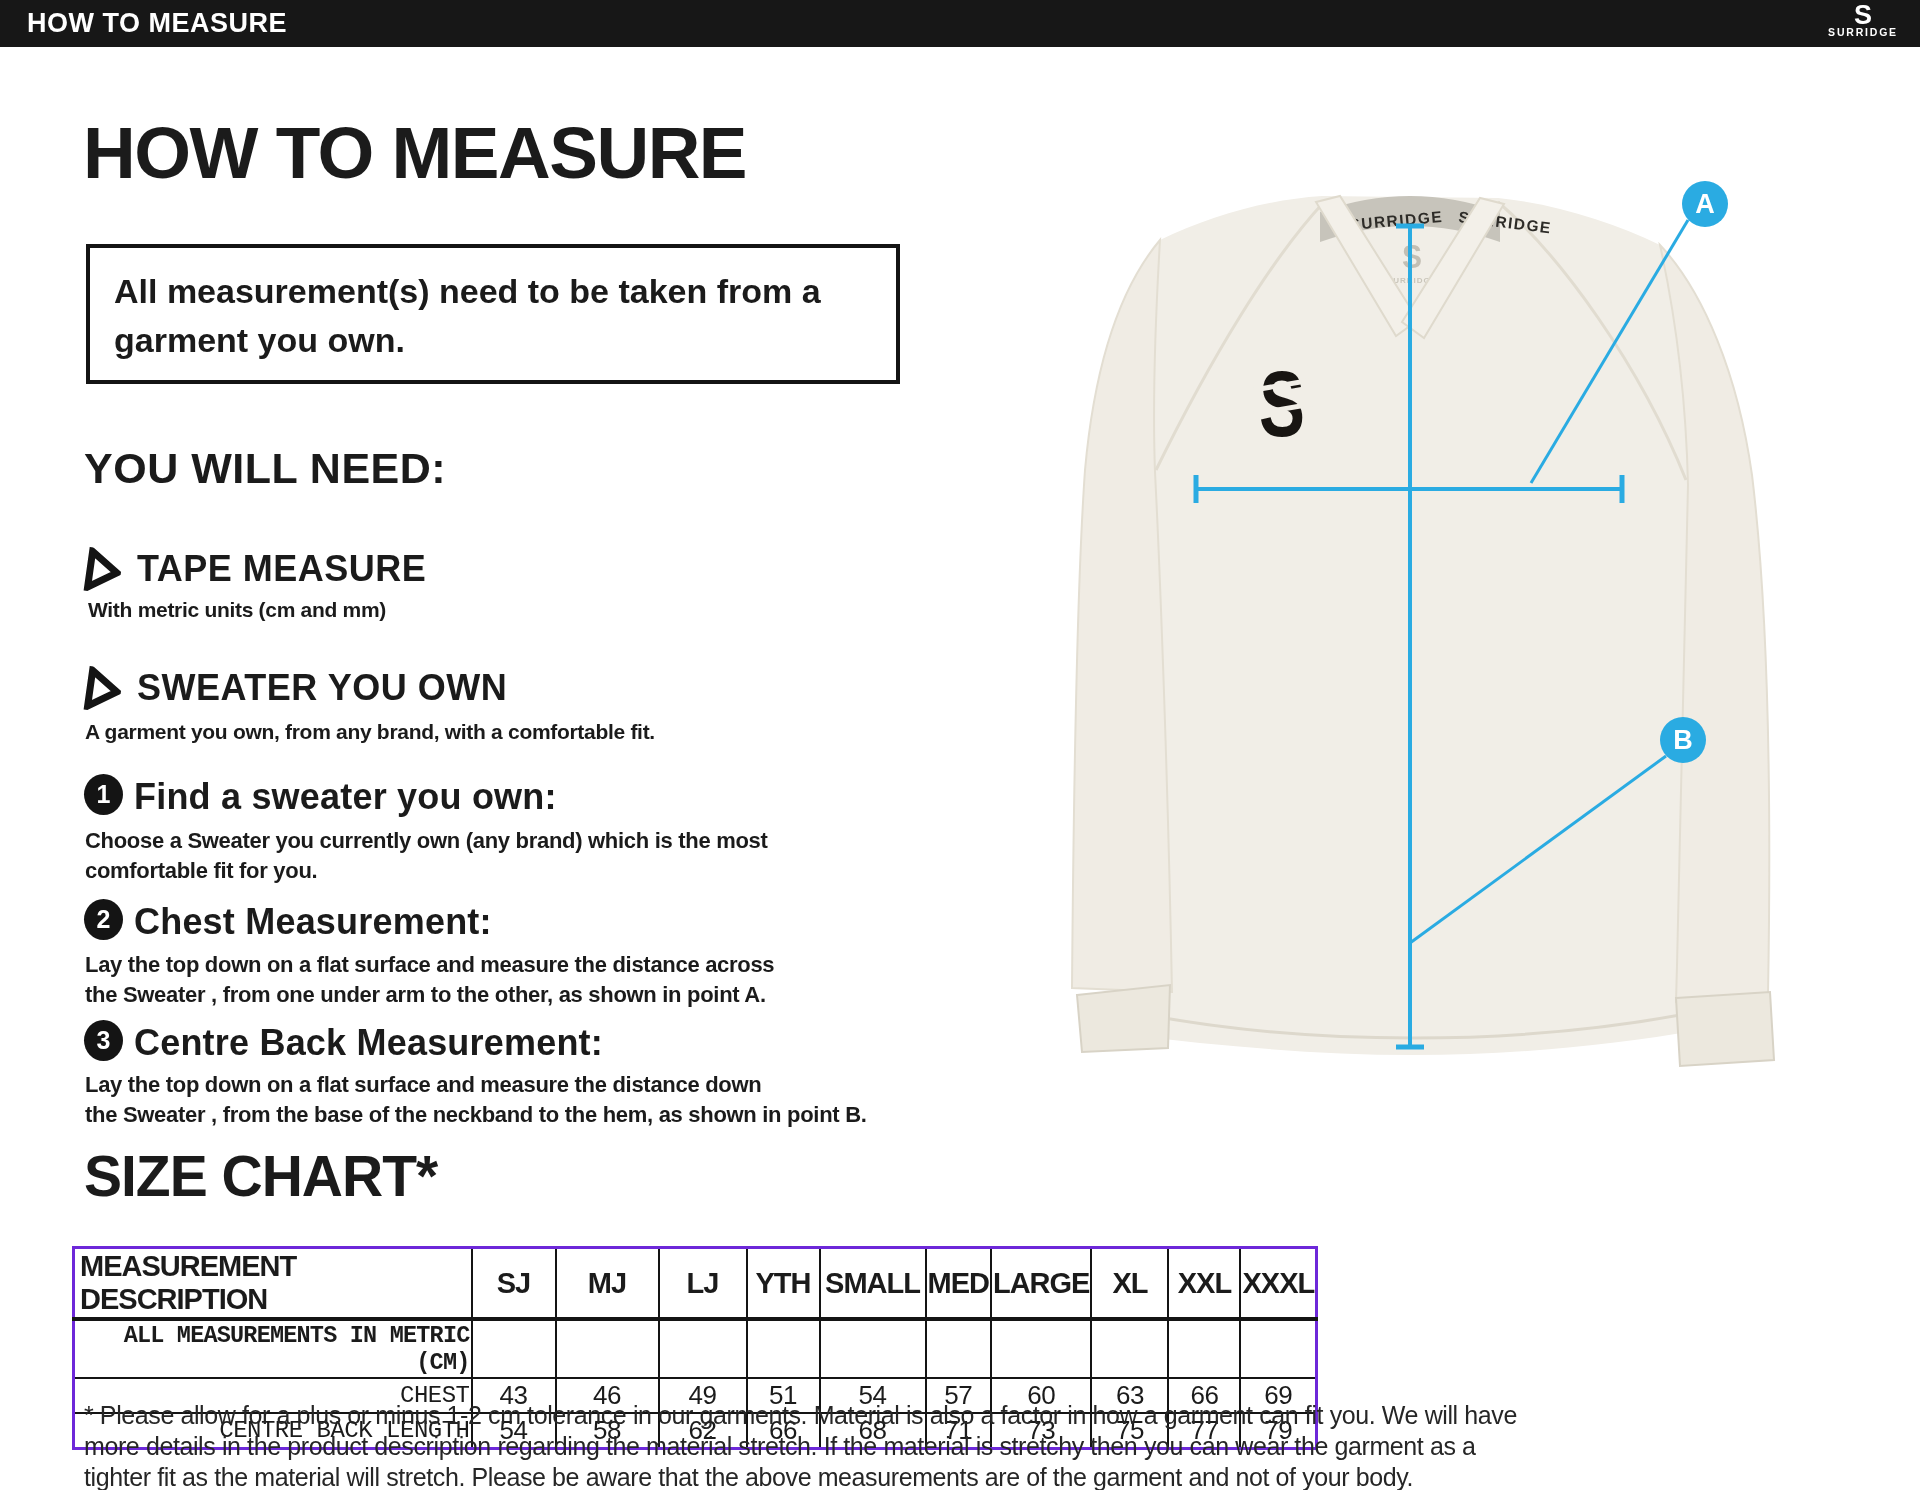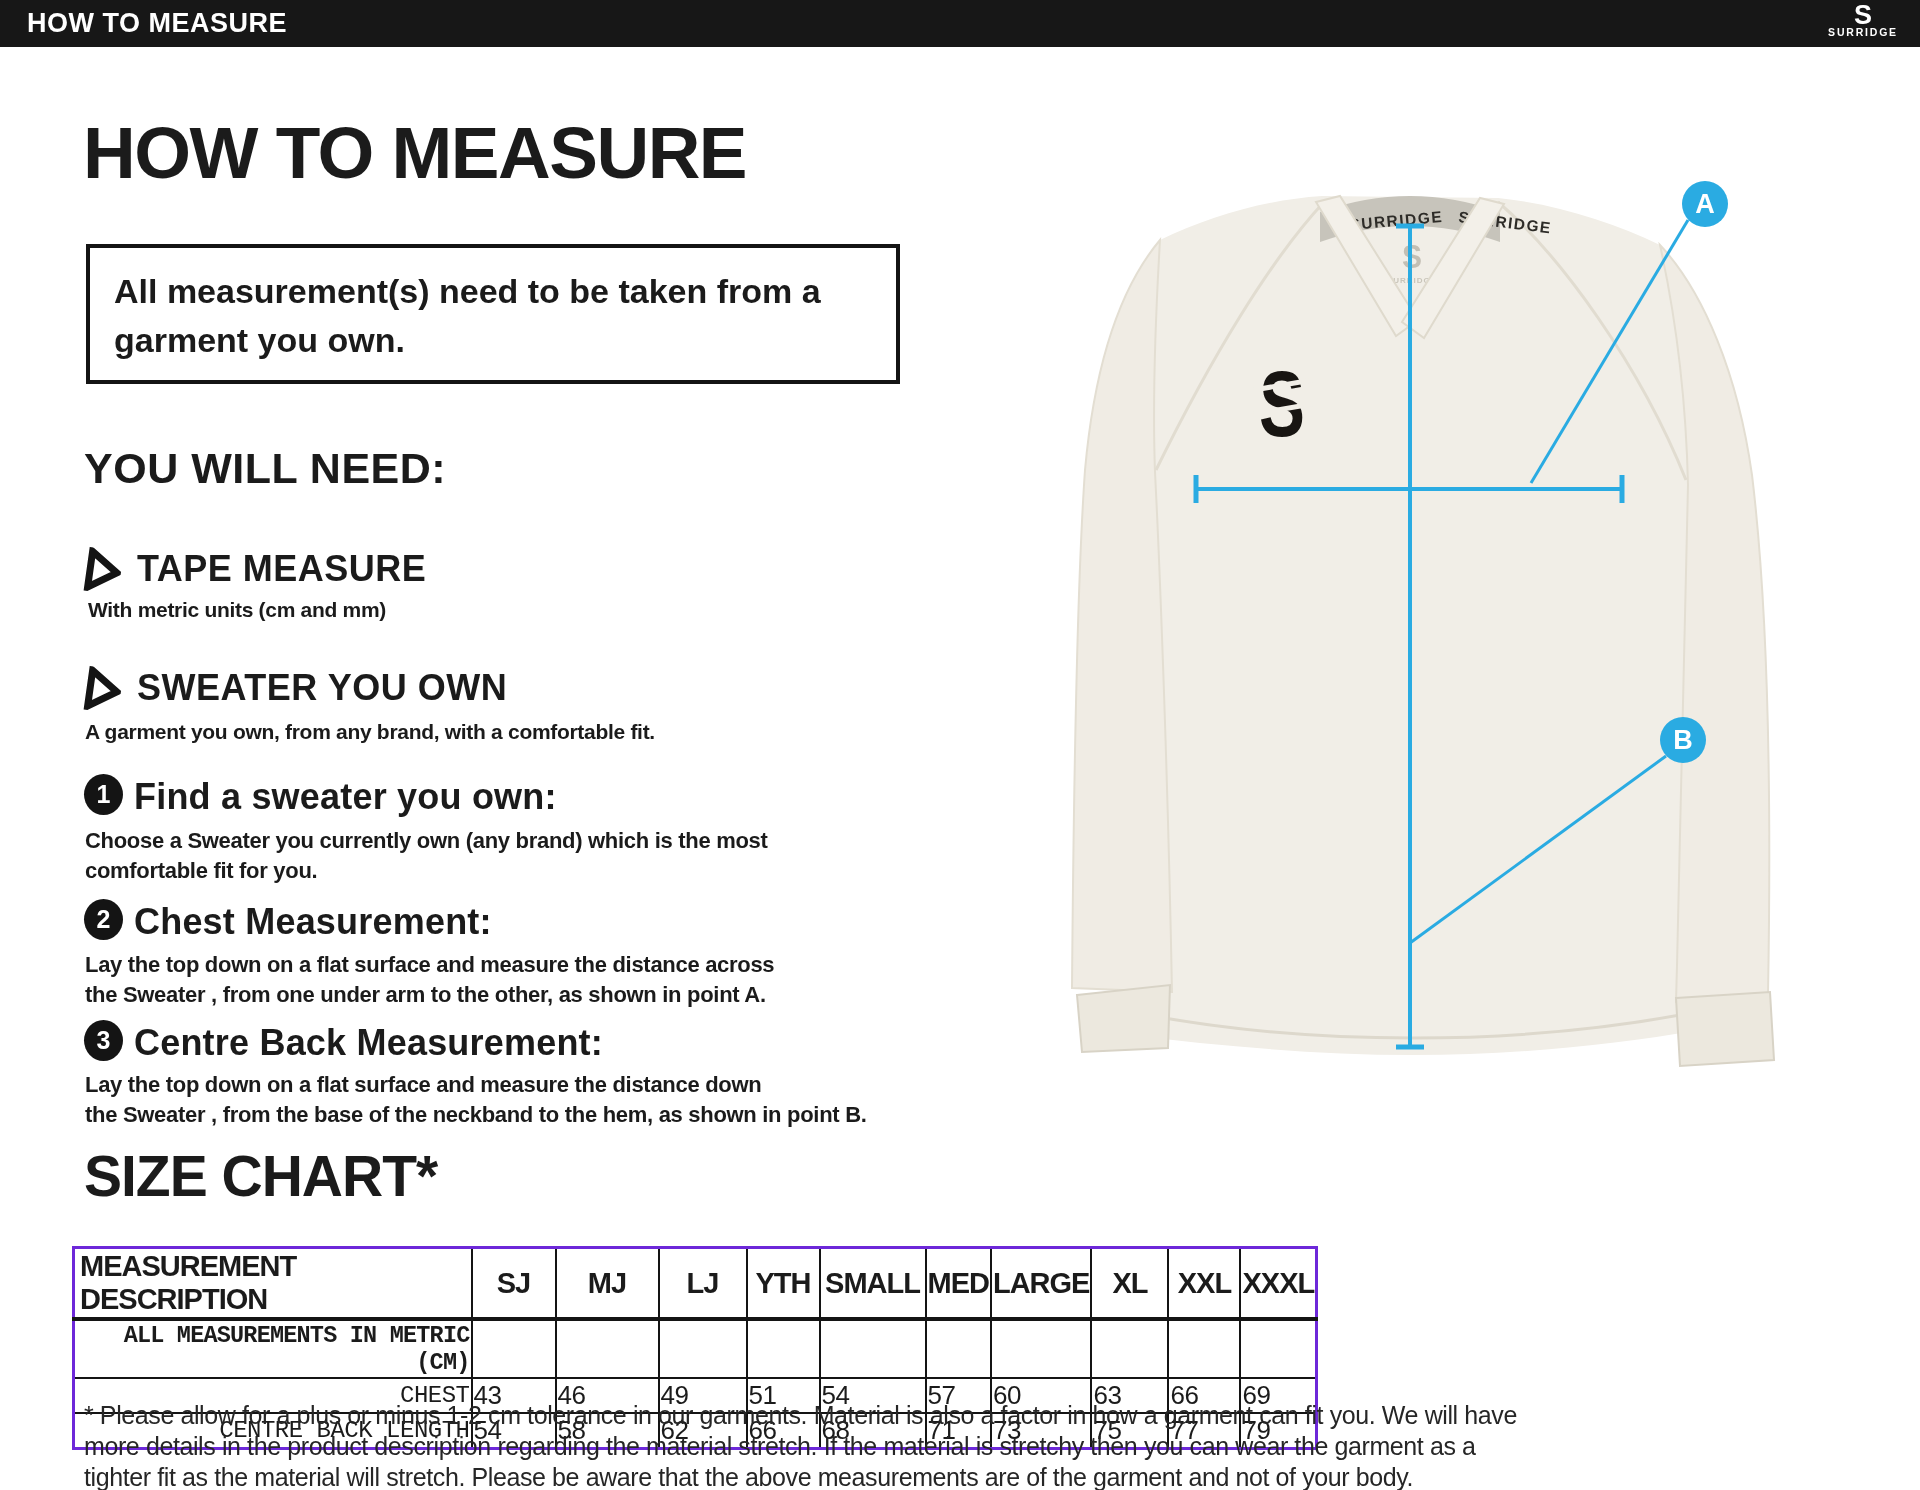--- a/index.html
+++ b/index.html
@@ -38,21 +38,21 @@
   .sc-title{font-size:57px;font-weight:700;letter-spacing:-1px;}
   .sc-sub{font-size:27.5px;font-weight:700;margin-left:10px;letter-spacing:-.3px;}
 
   
   table.sizes{left:72px;top:1246px;border-collapse:collapse;table-layout:fixed;
     border:3px solid #6d28d9;}
   table.sizes th,table.sizes td{border:2px solid #141414;box-sizing:border-box;overflow:hidden;}
   table.sizes th{font-size:29px;font-weight:700;letter-spacing:-1px;text-align:center;
     height:44px;border-bottom:4px solid #141414;}
   table.sizes th.desc{text-align:left;padding-left:5px;}
-  table.sizes td{font-size:26px;font-weight:400;letter-spacing:-.5px;text-align:left;height:31px;}
+  table.sizes td{font-size:26px;font-weight:400;letter-spacing:-.5px;text-align:center;height:31px;}
   table.sizes td.lbl{text-align:right;padding-left:5px;font-size:24px;font-family:Liberation Mono, monospace;}
   table.sizes tr.metric td{font-weight:700;font-size:23.5px;letter-spacing:-.8px;}
 
   .disclaimer{left:84px;top:1400px;width:1560px;font-size:25px;font-weight:400;
     letter-spacing:-.4px;line-height:31px;white-space:pre-line;color:#262626;}
 
   .diagram{left:850px;top:140px;width:980px;height:930px;}
   svg{font-family:"Liberation Sans", sans-serif;}
 </style>
 </head>

